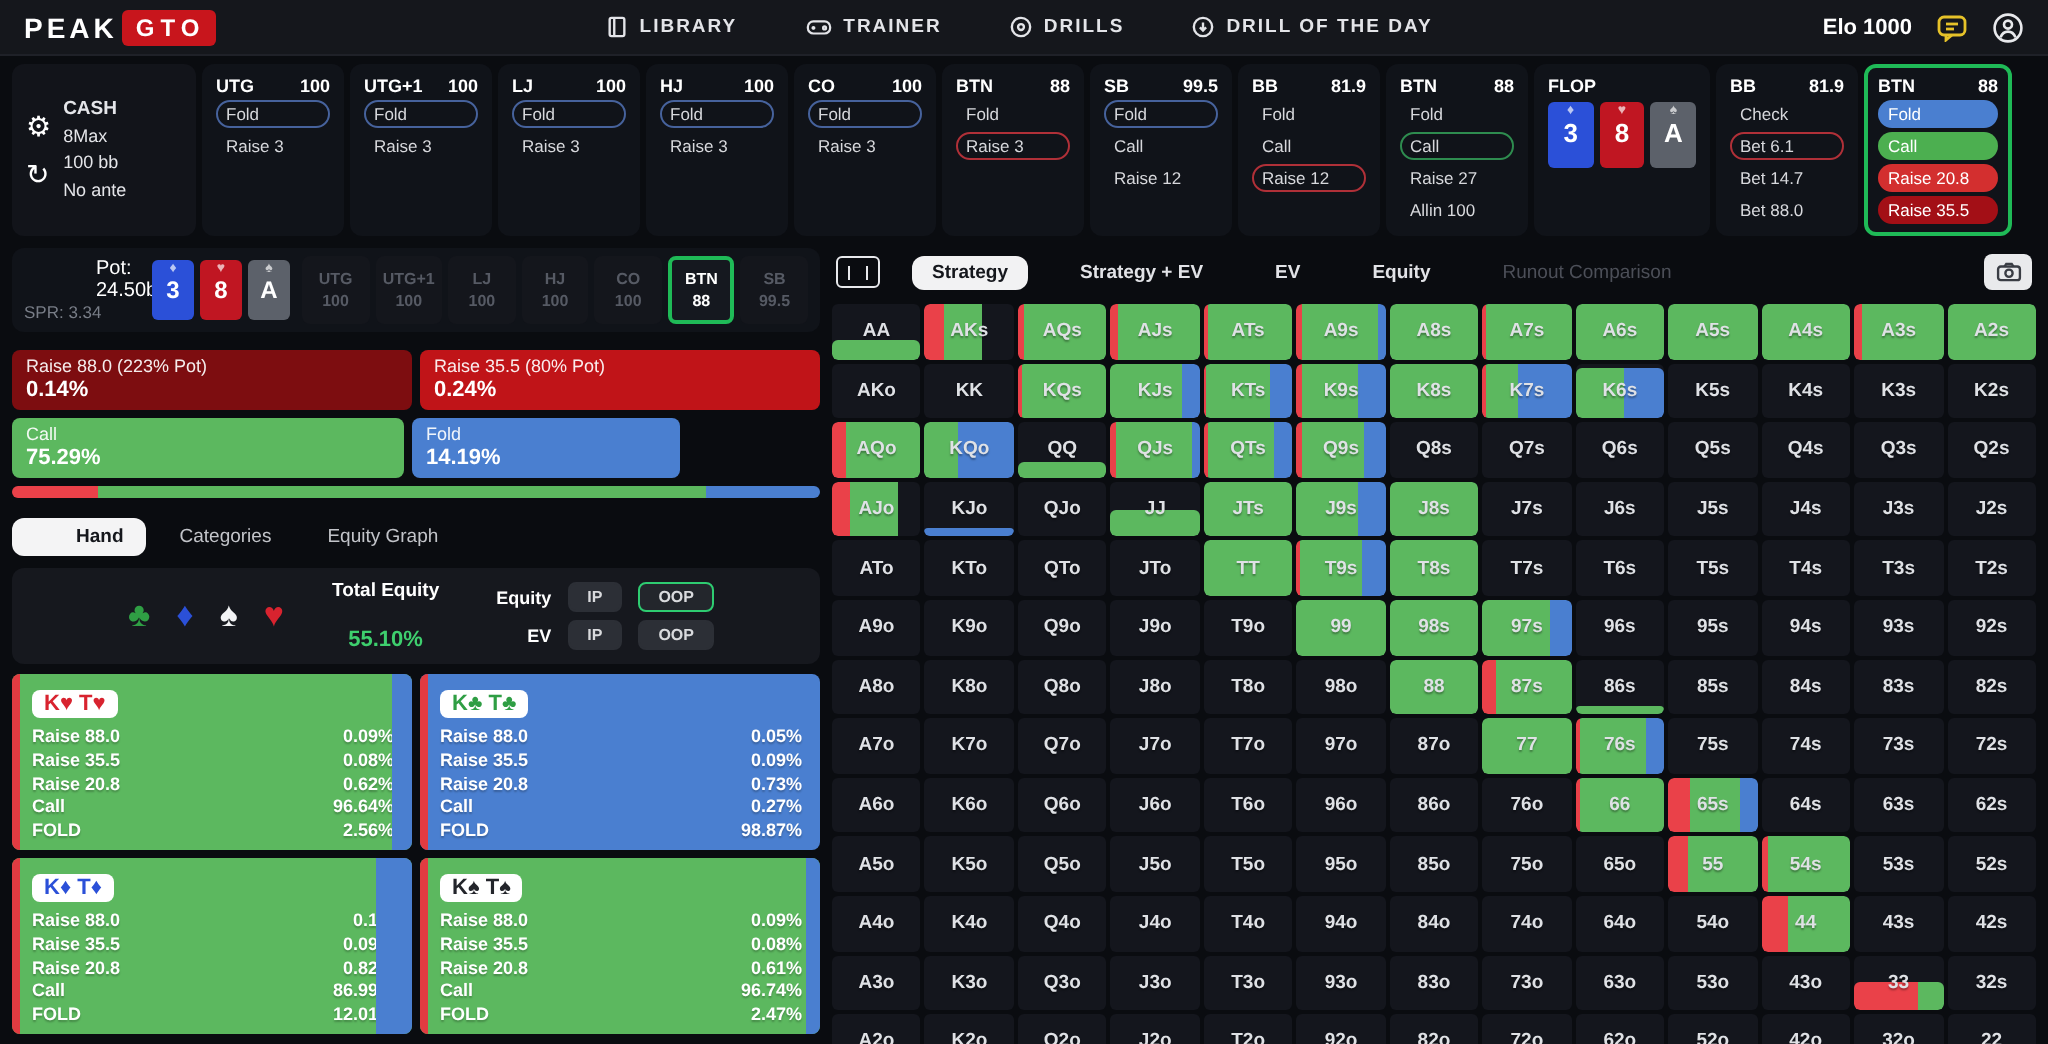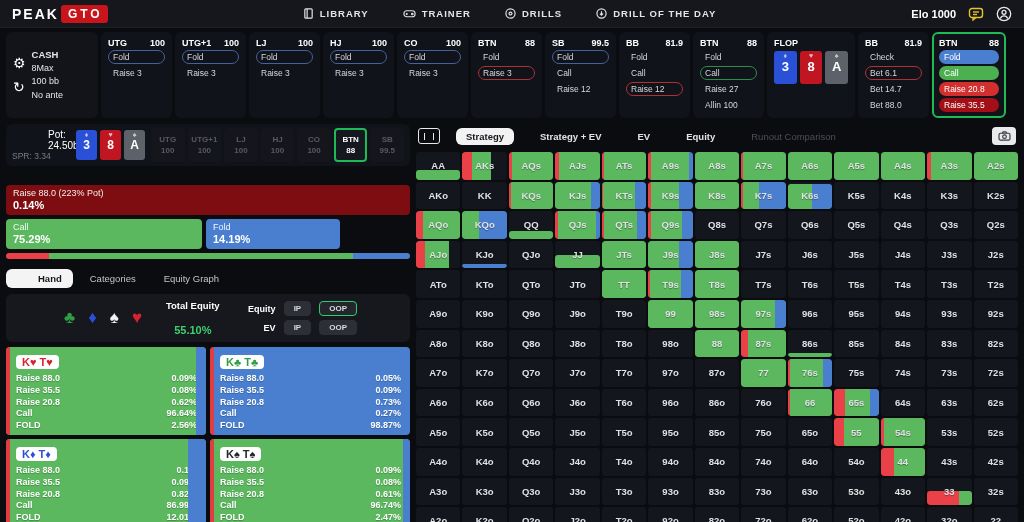--- a/index.html
+++ b/index.html
@@ -53,21 +53,21 @@
   .pot-line { font-size:10px; color:#fff;padding-left:36px; }
   .spr-line { font-size:8.5px; color:#787d87; }
   .strip-cards { display:flex; gap:3px; }
   .strip-cards .mini-card { width:21px; height:30px;}
   .strip-cards .mini-card .r { font-size:12px;}
   .seat-tabs { display:flex; gap:3px; flex:1; }
   .seat-tab { flex:1; height:34px; background:#14161c; border-radius:4px; border:2px solid transparent; display:flex; flex-direction:column; align-items:center; justify-content:center; font-size:8px; color:#565a64; cursor:pointer; font-weight:bold;}
   .seat-tab.on { color:#fff; border-color:#1fba57; background:#15181f;}
 
   
-  .acts { margin-top:19px; }
+  .acts { margin-top:9px; }
   .acts-row { display:flex; gap:4px; margin-bottom:4px;}
   .abox { border-radius:4px; padding:3px 7px; height:30px; color:#fff; cursor:pointer;}
   .abox .lb { font-size:9px; opacity:.92;}
   .abox .pc { font-size:11px; font-weight:bold; margin-top:1px;}
   .row1 .abox { flex:1; }
   .stackbar { height:6px; border-radius:3px; overflow:hidden; display:flex; margin-top:2px;}
   .stackbar span { height:100%; }
 
   
   .htabs { display:flex; gap:6px; margin:10px 0 6px 0; align-items:center;}
@@ -353,20 +353,24 @@
           </div>
         </div>
     </div>
 
     <div class="acts">
       <div class="acts-row row1" id="actsRow1">
           <div class="abox" style="background: rgb(125, 13, 16);">
             <div class="lb">Raise 88.0 (223% Pot)</div>
             <div class="pc">0.14%</div>
           </div>
+          <div class="abox" style="background: rgb(192, 20, 24);">
+            <div class="lb">Raise 35.5 (80% Pot)</div>
+            <div class="pc">0.24%</div>
+          </div>
         </div>
       <div class="acts-row row2" id="actsRow2">
           <div class="abox" style="background: rgb(92, 184, 95); width: 196px; flex: 0 0 auto;">
             <div class="lb">Call</div>
             <div class="pc">75.29%</div>
           </div>
           <div class="abox" style="background: rgb(74, 127, 208); width: 134px; flex: 0 0 auto;">
             <div class="lb">Fold</div>
             <div class="pc">14.19%</div>
           </div>

